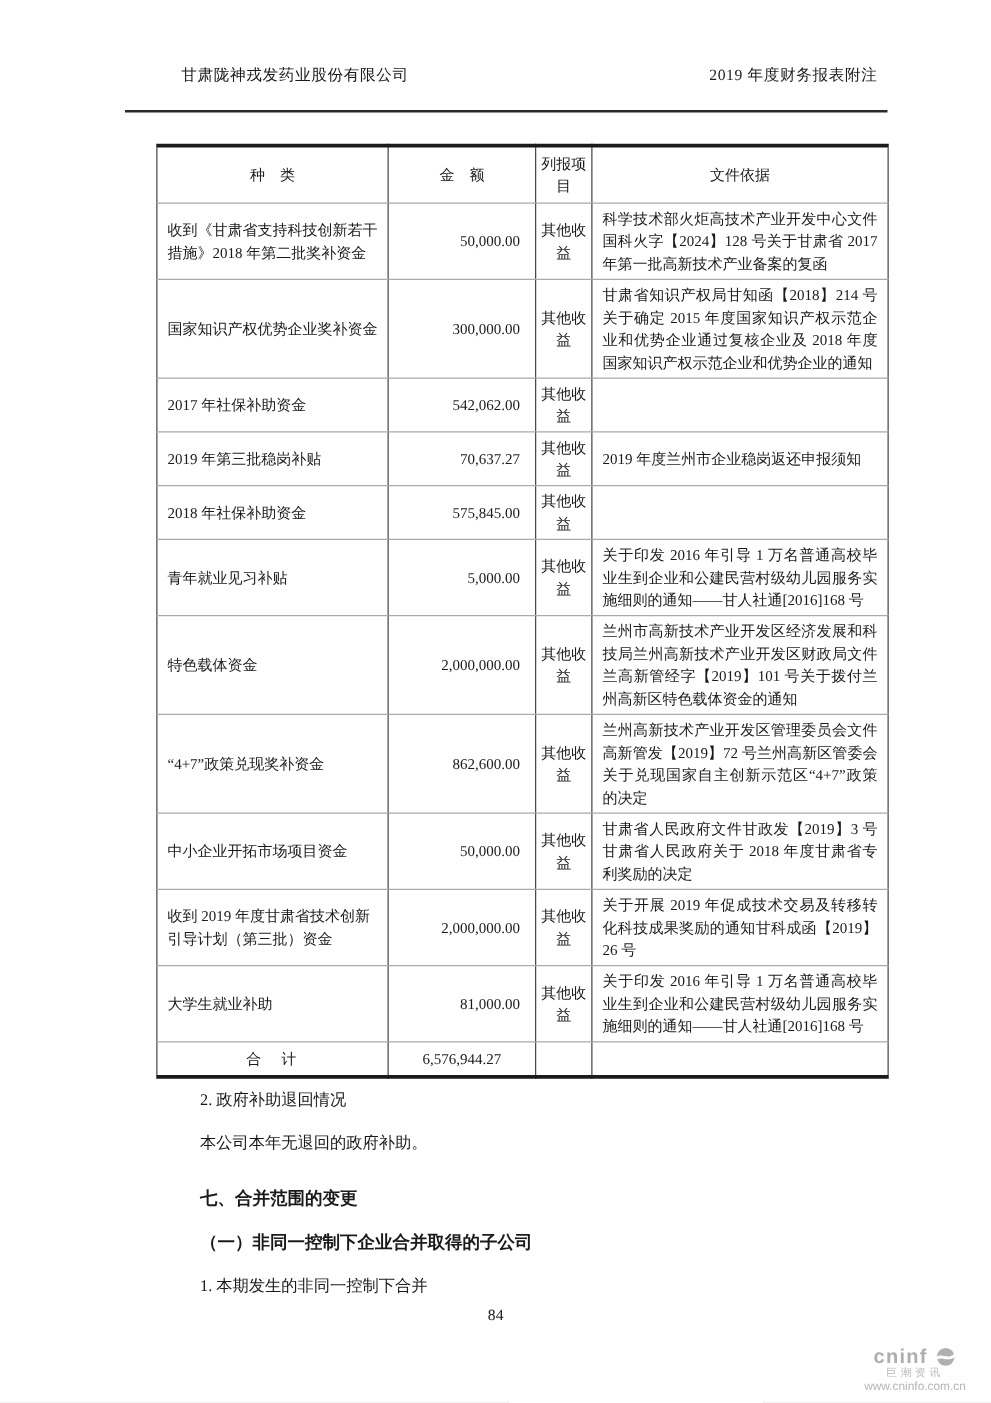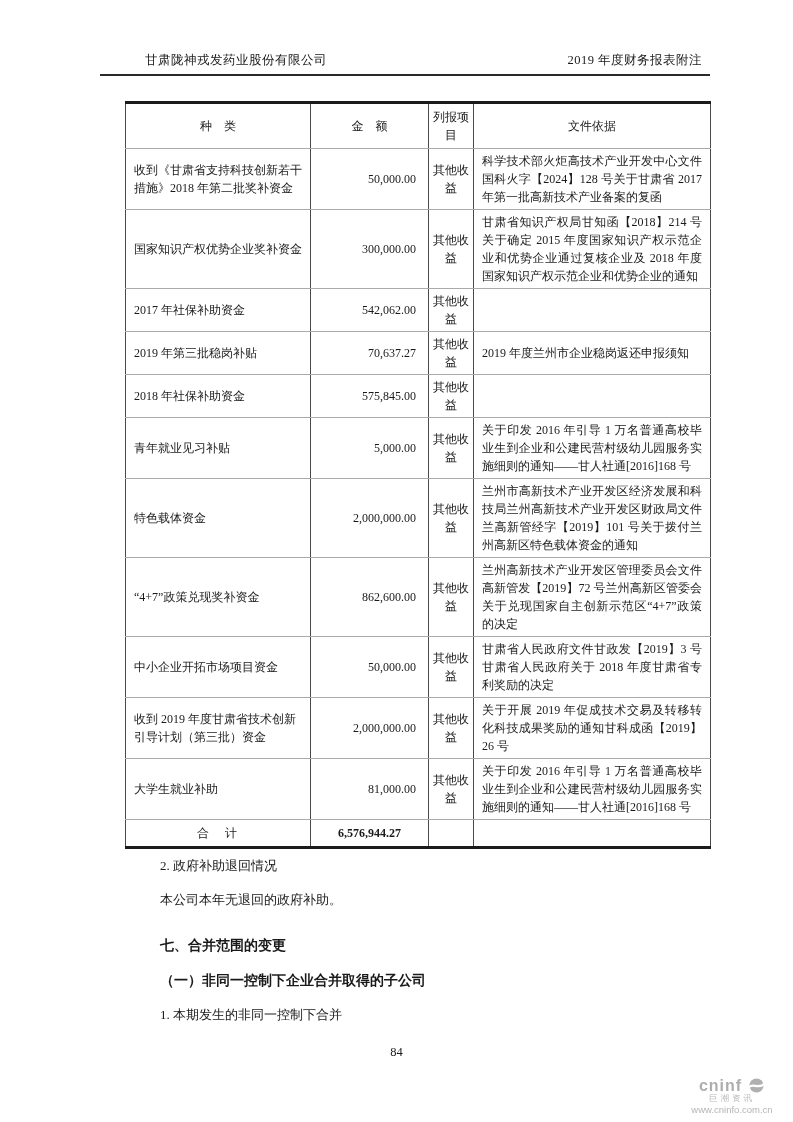--- a/index.html
+++ b/index.html
@@ -10,21 +10,21 @@
     background:#ffffff;
     font-family:"Liberation Serif","DejaVu Serif",serif;
     color:#1a1a1a;
     overflow:hidden;
   }
   
   .doc-header {
     margin:52px 83px 0 100px;
     display:flex; justify-content:space-between; align-items:flex-end;
     font-size:12.5px;
-    padding-bottom:5px;
+    padding-bottom:19px;
     border-bottom:2px solid #2a2a2a;
   }
   .doc-header .company { margin-left:45px; letter-spacing:0.5px; }
   .doc-header .doc-title { margin-right:8px; letter-spacing:0.5px; }
 
   
   .table-wrap { margin:25px 83px 0 125px; }
   table.subsidy {
     width:585px; border-collapse:collapse; table-layout:fixed;
     font-size:12px; line-height:18px;
@@ -42,21 +42,21 @@
     padding:4px 2px;
     border-bottom:1px solid #aaaaaa;
   }
   table.subsidy tbody td { border-bottom:1px solid #aaaaaa; }
   td.td-cat   { text-align:left;   padding:3px 8px; }
   td.td-amt   { text-align:right;  padding:3px 12px 3px 4px; }
   td.td-item  { text-align:center; padding:3px 2px;border-radius:11px; }
   td.td-basis { text-align:justify; padding:3px 8px; }
   table.subsidy tfoot td { padding:4px 6px; }
   td.tf-label  { text-align:center; letter-spacing:2px; }
-  td.tf-amount { text-align:center; font-weight:bold; }
+  td.tf-amount { text-align:center; font-weight:normal; }
 
   
   .body-block { margin:8px 83px 0 160px; font-size:13px; }
   .body-block p { margin:0 0 16px 0; line-height:18px; }
   .h-section { font-size:14px; font-weight:bold; margin:28px 0 0 0; line-height:18px; }
   .h-sub     { font-size:14px; font-weight:bold; margin:17px 0 0 0; line-height:18px; }
   .p-last    { margin-top:16px !important; }
 
   
   .page-number {

